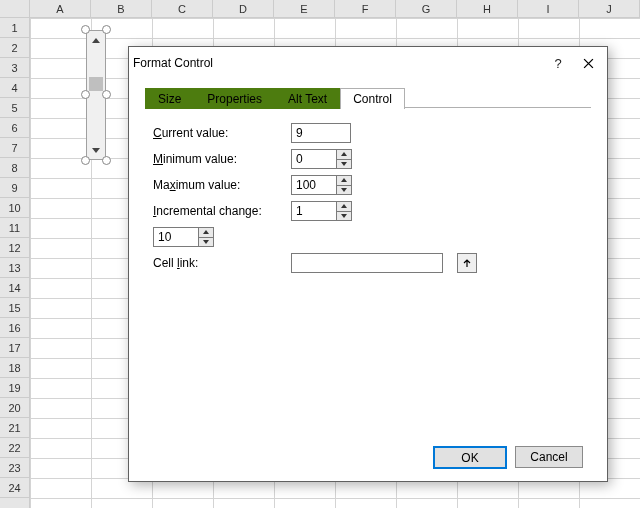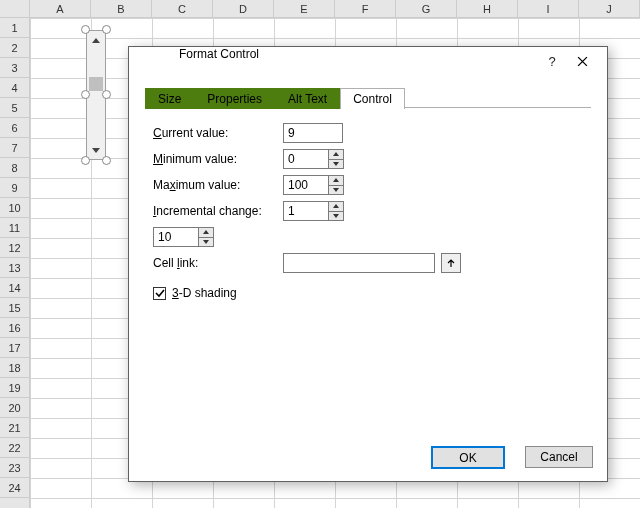--- a/index.html
+++ b/index.html
@@ -114,22 +114,22 @@
     left: 128px; top: 46px;
     width: 480px; height: 436px;
     background: #fff;
     border: 1px solid #606060;
     box-shadow: 3px 3px 12px rgba(0,0,0,0.3);
     font-size: 12px;
   }
   .titlebar {
     height: 32px;
     display: flex;
-    padding: 0 10px;
-    margin-left: 40px;
+    align-items: center;
+    padding: 0 4px;
   }
   .titlebar .title {
     flex: 1;
     font-size: 12px;
   }
   .titlebar .btn {
     width: 30px; height: 28px;
     display: flex;
     align-items: center;
     justify-content: center;
@@ -164,20 +164,21 @@
     margin-top: -1px;
   }
 
   .panel {
     padding: 12px 24px;
   }
   .row {
     display: flex;
     align-items: center;
     height: 26px;
+    gap: 8px;
   }
   .row .lbl {
     width: 130px;
   }
   .u { text-decoration: underline; }
 
   input.txt {
     height: 20px;
     border: 1px solid #7a7a7a;
     padding: 0 4px;
@@ -230,22 +231,22 @@
     width: 13px; height: 13px;
     border: 1px solid #333;
     margin-right: 6px;
     display: flex; align-items: center; justify-content: center;
     background: #fff;
   }
   .chk-box svg { width: 10px; height: 10px; }
 
   .footer {
     position: absolute;
-    right: 14px; bottom: 12px;
-    display: flex; gap: 20px;
+    right: 24px; bottom: 12px;
+    display: flex; gap: 8px;
   }
   .btn-std {
     width: 68px; height: 22px;
     border: 1px solid #8a8a8a;
     background: #e1e1e1;
     display: flex; align-items: center; justify-content: center;
   }
   .btn-std.primary {
     border: 2px solid #0078d7;
     background: #e1e1e1;
@@ -402,28 +403,20 @@
     <div class="row">
       <div class="lbl"><span>Cell </span><span class="u">l</span><span>ink:</span></div>
       <input class="txt wcell" value="" style="">
       <div class="refpick">
         <svg viewBox="0 0 10 10">
             <path d="M5 9 L5 2 M2 5 L5 2 L8 5" stroke="#000" stroke-width="1.2" fill="none"></path>
           </svg>
       </div>
     </div>
 
-    <div class="chk">
-      <div class="chk-box">
-        <svg viewBox="0 0 10 10">
-            <path d="M1 5 L4 8 L9 2" stroke="#000" stroke-width="1.6" fill="none"></path>
-          </svg>
-      </div>
-      <span><span class="u">3</span><span>-D shading</span></span>
-    </div>
   </div>
 
   <div class="footer">
     <div class="btn-std primary">
         <span>OK</span>
       </div>
     <div class="btn-std">
         <span>Cancel</span>
       </div>
   </div>

